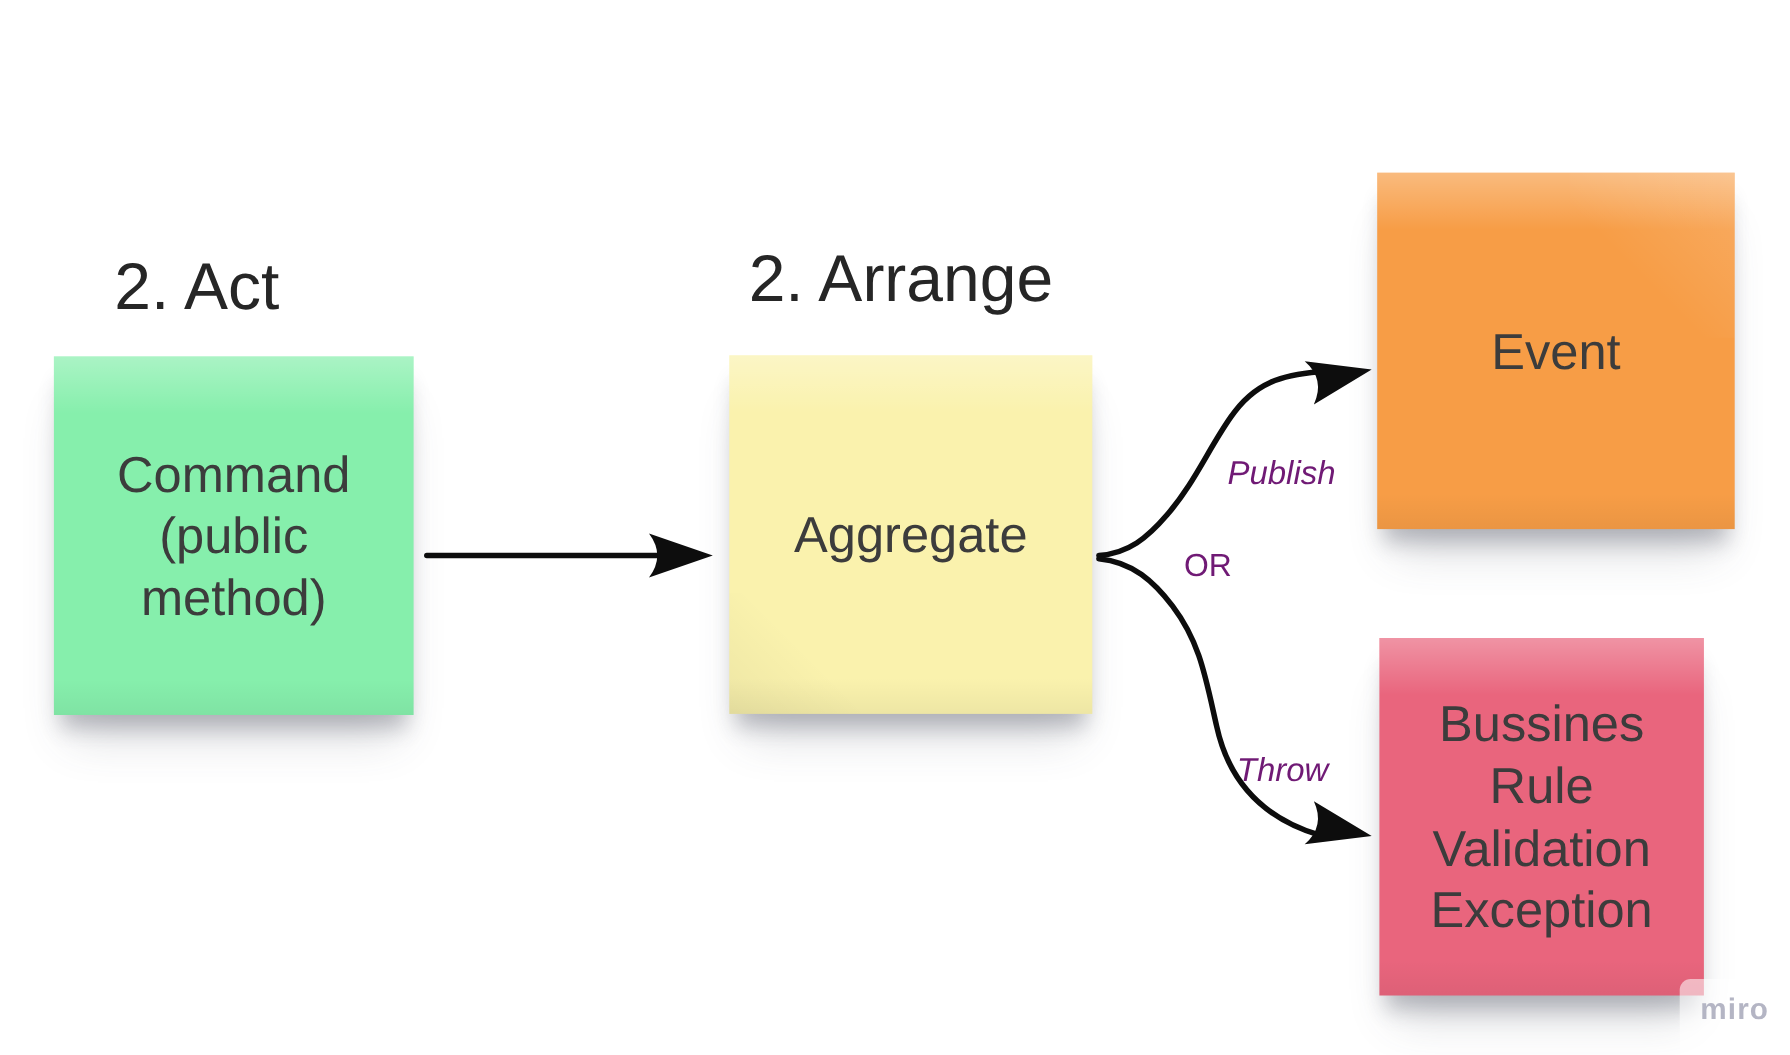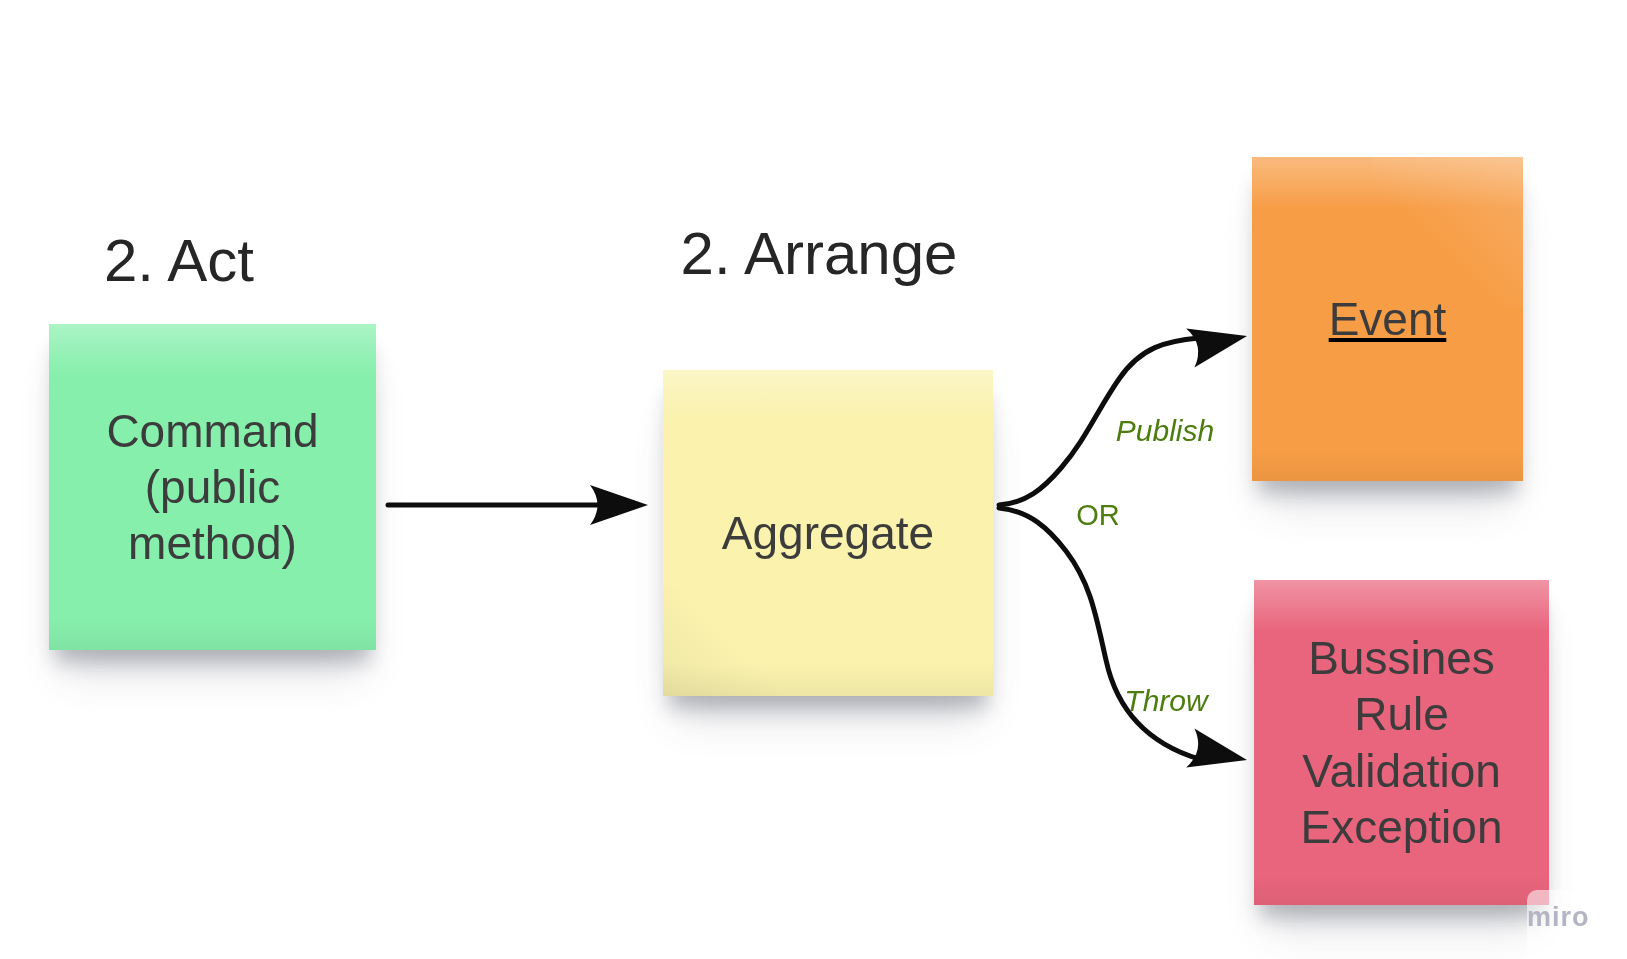--- a/index.html
+++ b/index.html
@@ -60,36 +60,36 @@
   }
 
   
   svg.connectors{position:absolute;left:0;top:0;z-index:3;pointer-events:none;}
   svg.connectors g{pointer-events:auto;}
   .cline{fill:none;stroke-width:5;stroke-linecap:round;}
 
   .connector-label{
     position:absolute;
     transform:translate(-50%,-50%);
-    color:#4d7c0f;
+    color:#701a75;
     white-space:nowrap;
     z-index:4;
   }
   .connector-label.em{font-style:italic;font-size:30px;}
   .connector-label.plain{font-size:29px;}
 
   
   .watermark{
     position:absolute;
     right:0;bottom:0;
     width:100px;height:69px;
     background:rgba(255,255,255,0.55);
     border-radius:10px 0 0 0;
     display:flex;
-    justify-content:flex-start;
+    justify-content:center;
     align-items:flex-start;
     padding-top:12px;
     box-sizing:border-box;
     z-index:5;
     font-size:27px;
     font-weight:600;
     letter-spacing:1px;
   }
 </style>
 </head>
@@ -114,25 +114,25 @@
 
   <div class="step-label" style="left:179px;top:228px;">2. Act</div>
   <div class="step-label" style="left:819px;top:221px;">2. Arrange</div>
 
   <div class="note" style="left: 49px; top: 324px; width: 327px; height: 326px; background-color: #86efac;">
     <div class="note-text">Command
 (public
 method)</div>
   </div>
 
-  <div class="note fold-bl" style="left: 663px; top: 323px; width: 330px; height: 326px; background-color: rgb(250, 242, 173); margin-top: 47px;">
+  <div class="note fold-bl" style="left: 663px; top: 323px; width: 330px; height: 326px; background-color: rgb(250, 242, 173);">
     <div class="note-text">Aggregate</div>
   </div>
 
-  <div class="note fold-tr" style="left: 1252px; top: 157px; width: 271px; height: 324px; background-color: rgb(247, 157, 70); text-decoration: underline;">
+  <div class="note fold-tr" style="left: 1252px; top: 157px; width: 325px; height: 324px; background-color: rgb(247, 157, 70);">
     <div class="note-text">Event</div>
   </div>
 
   <div class="note" style="left: 1254px; top: 580px; width: 295px; height: 325px; background-color: rgb(233, 101, 125);">
     <div class="note-text">Bussines Rule
 Validation
 Exception</div>
   </div>
 
   <div class="connector-label em" style="left:1165px;top:431px;">Publish</div>

